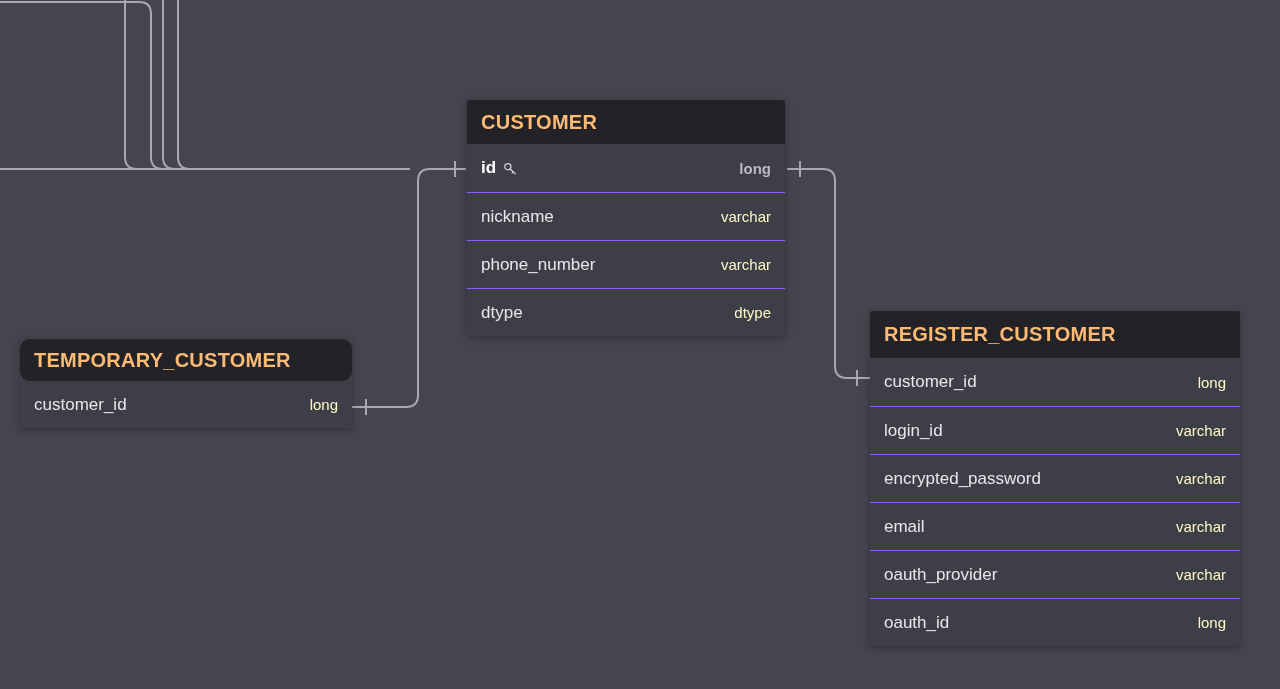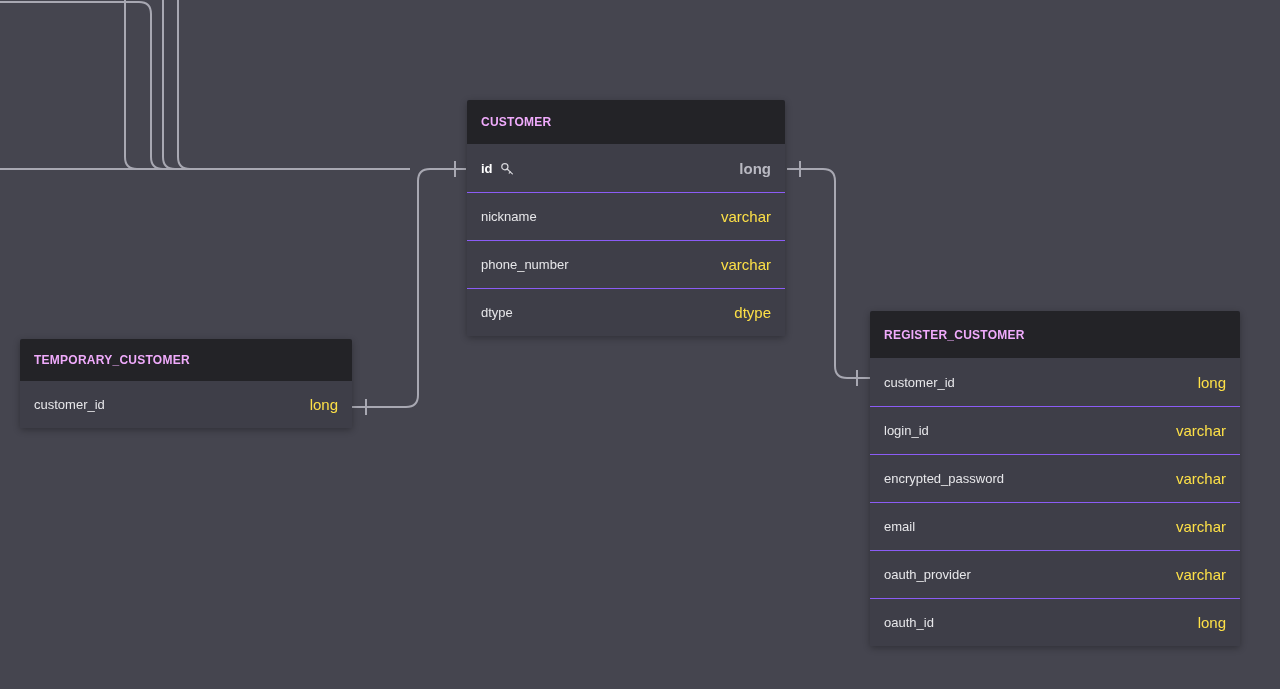--- a/index.html
+++ b/index.html
@@ -27,50 +27,50 @@
   
   .entity {
     position: absolute;
     box-sizing: border-box;
     border-radius: 2px;
     box-shadow: 0 2px 7px rgba(0,0,0,0.30);
     overflow: hidden;
   }
   .entity-header {
     background: #232327;
-    color: #f0abfc;
-    font-size: 12px;
+    color: #fdba74;
+    font-size: 20px;
     font-weight: bold;
     letter-spacing: 0.25px;
     padding: 0 14px;
     display: flex;
     align-items: center;
   }
   .entity-body {
     background: #3e3e48;
   }
   .attr-row {
     display: flex;
     align-items: center;
     justify-content: space-between;
     padding: 0 14px;
     box-sizing: border-box;
     border-top: 1px solid #8b5cf6;
   }
   .attr-row:first-child { border-top: none; }
   .attr-name {
     color: #e7e7ea;
-    font-size: 13px;
+    font-size: 17px;
     display: flex;
     align-items: center;
     gap: 7px;
     white-space: nowrap;
   }
   .attr-type {
-    color: #fde047;
+    color: #fef9c3;
     font-size: 15px;
     white-space: nowrap;
   }
   .attr-row.is-key .attr-name,
   .attr-row.is-key .attr-type {
     font-weight: bold;
     color: #ffffff;
   }
   .attr-row.is-key .attr-type { color: #b9b9c2; }
   .key-icon {
@@ -80,21 +80,21 @@
     color: #d5d5da;
   }
   .key-icon svg { display: block; }
 
   
   #tbl-customer            { left: 467px; top: 100px;  width: 318px; }
   #tbl-customer .entity-header { height: 44px; }
   #tbl-customer .attr-row  { height: 48px; }
 
   #tbl-temporary-customer  { left: 20px;  top: 339px;  width: 332px; }
-  #tbl-temporary-customer .entity-header { height: 42px; }
+  #tbl-temporary-customer .entity-header { height: 42px; border-radius: 9px; }
   #tbl-temporary-customer .attr-row { height: 47px; }
 
   #tbl-register-customer   { left: 870px; top: 311px;  width: 370px; }
   #tbl-register-customer .entity-header { height: 47px; }
   #tbl-register-customer .attr-row { height: 48px; }
 </style>
 </head>
 <body>
 
 <div id="canvas">

